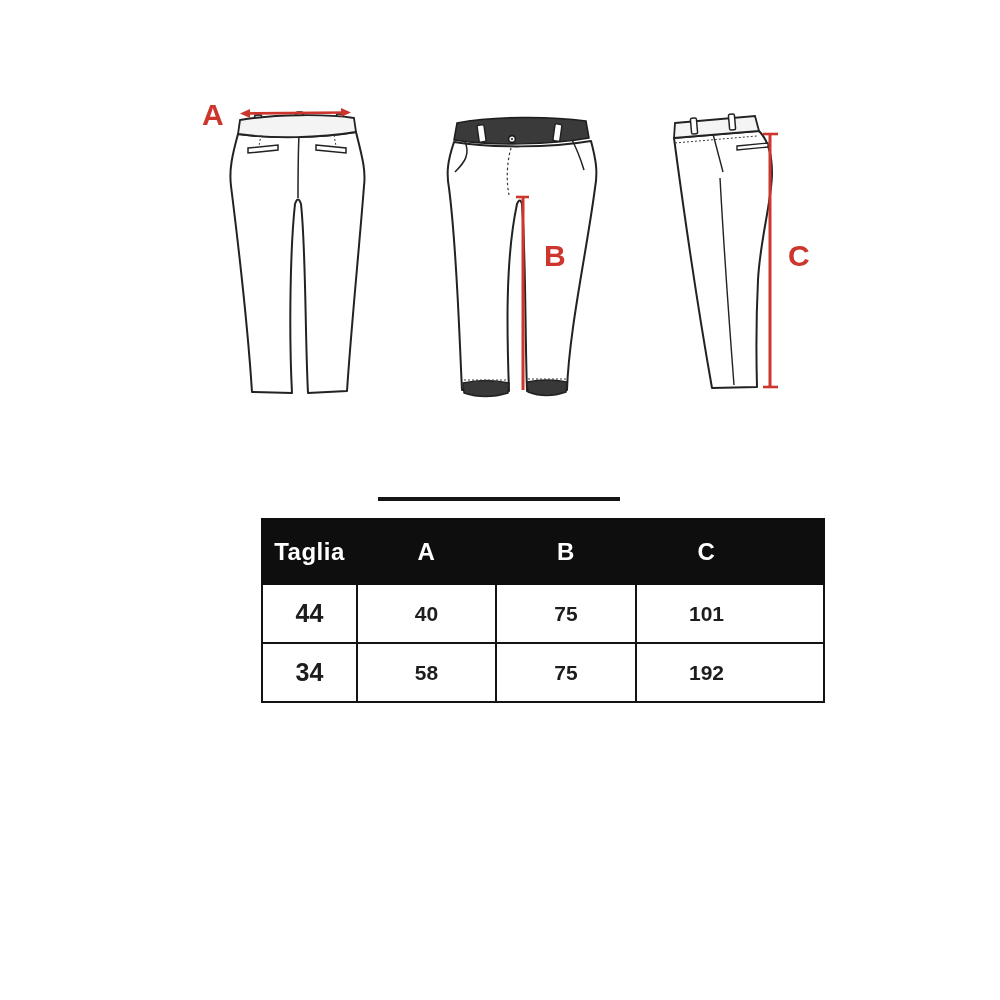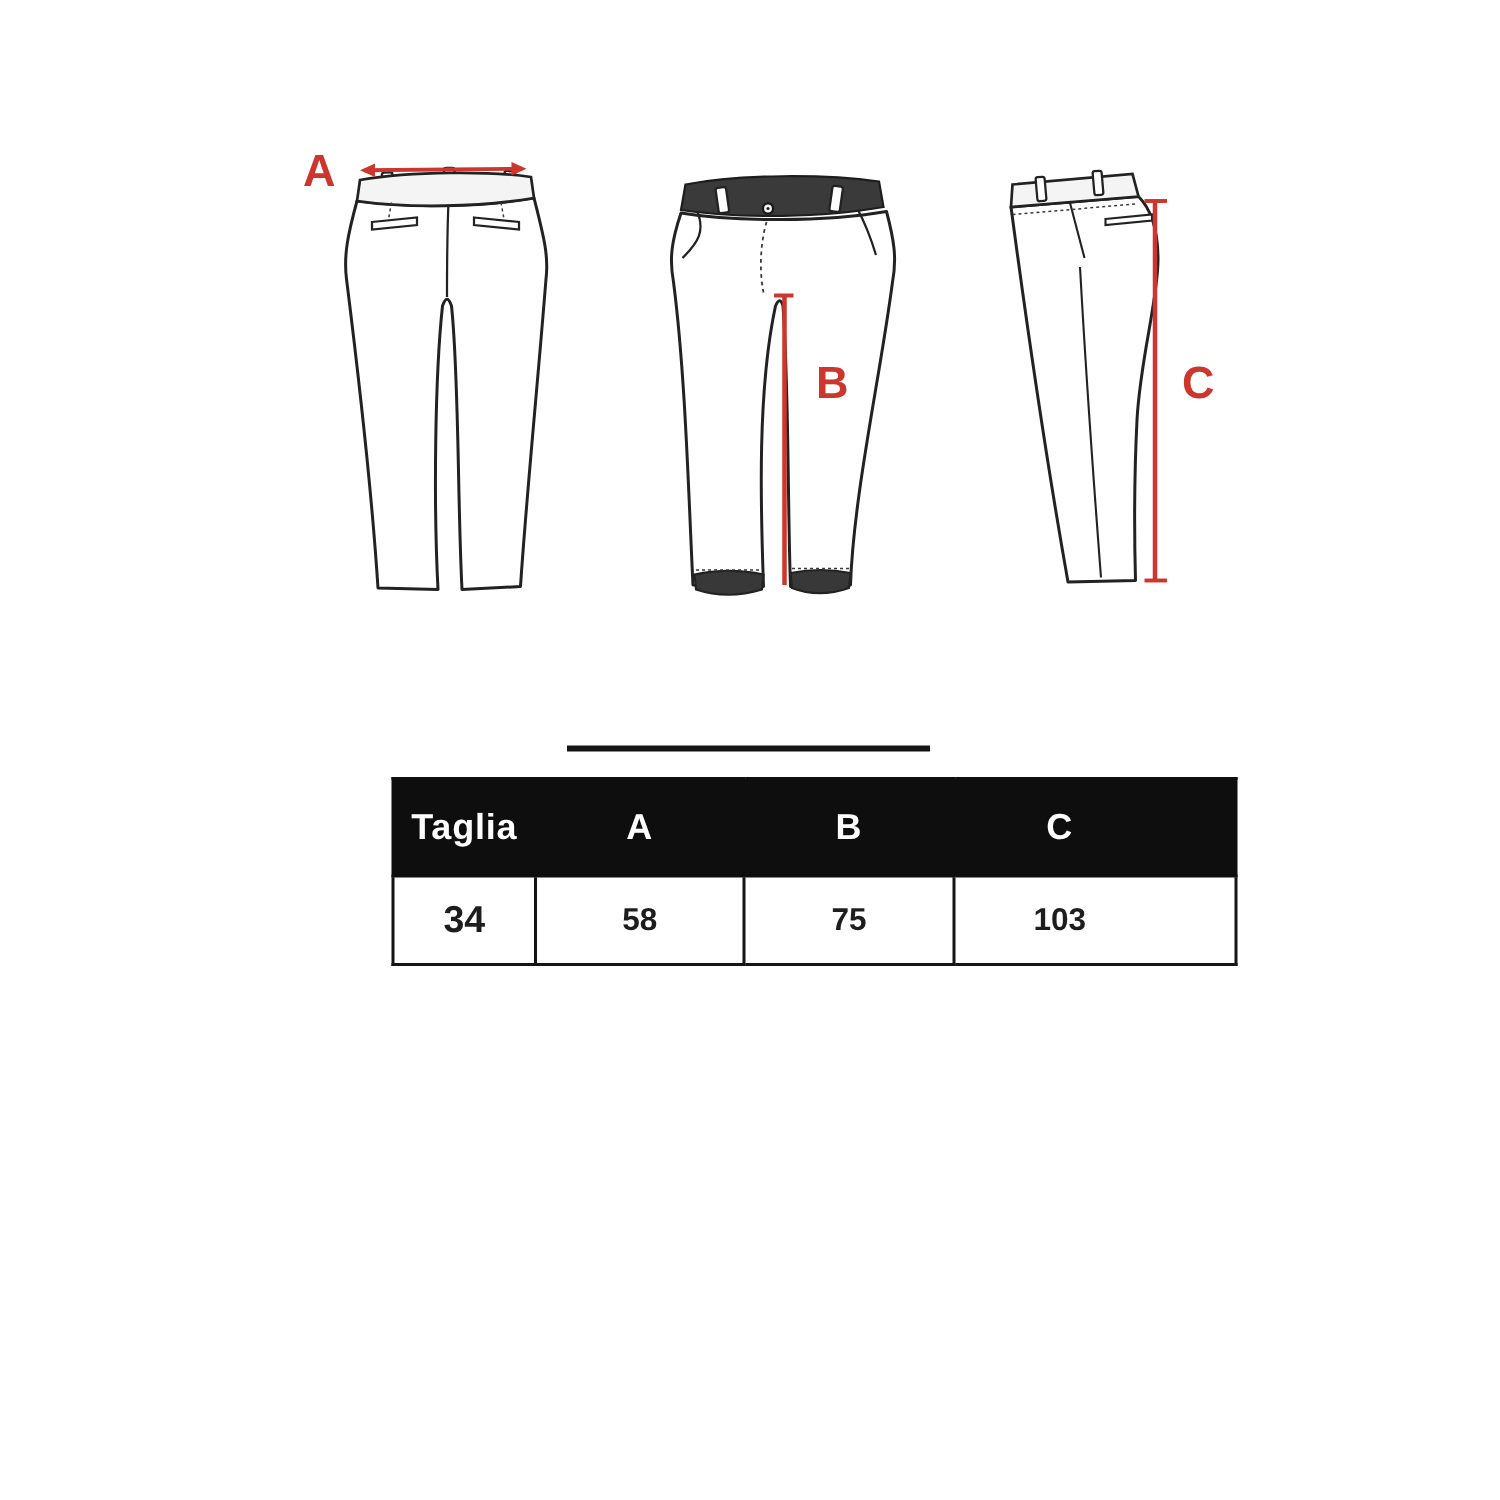--- a/index.html
+++ b/index.html
@@ -208,21 +208,27 @@
     <thead>
       <tr>
         <th>Taglia</th>
         <th>A</th>
         <th>B</th>
         <th class="col-c">C</th>
       </tr>
     </thead>
     <tbody>
       <tr>
+        <td class="size-col">44</td>
+        <td>40</td>
+        <td>75</td>
+        <td class="col-c">101</td>
+      </tr>
+      <tr>
         <td class="size-col">34</td>
         <td>58</td>
         <td>75</td>
-        <td class="col-c">103</td>
+        <td class="col-c">192</td>
       </tr>
     </tbody>
   </table>
 
 </div>
 
 </body></html>

